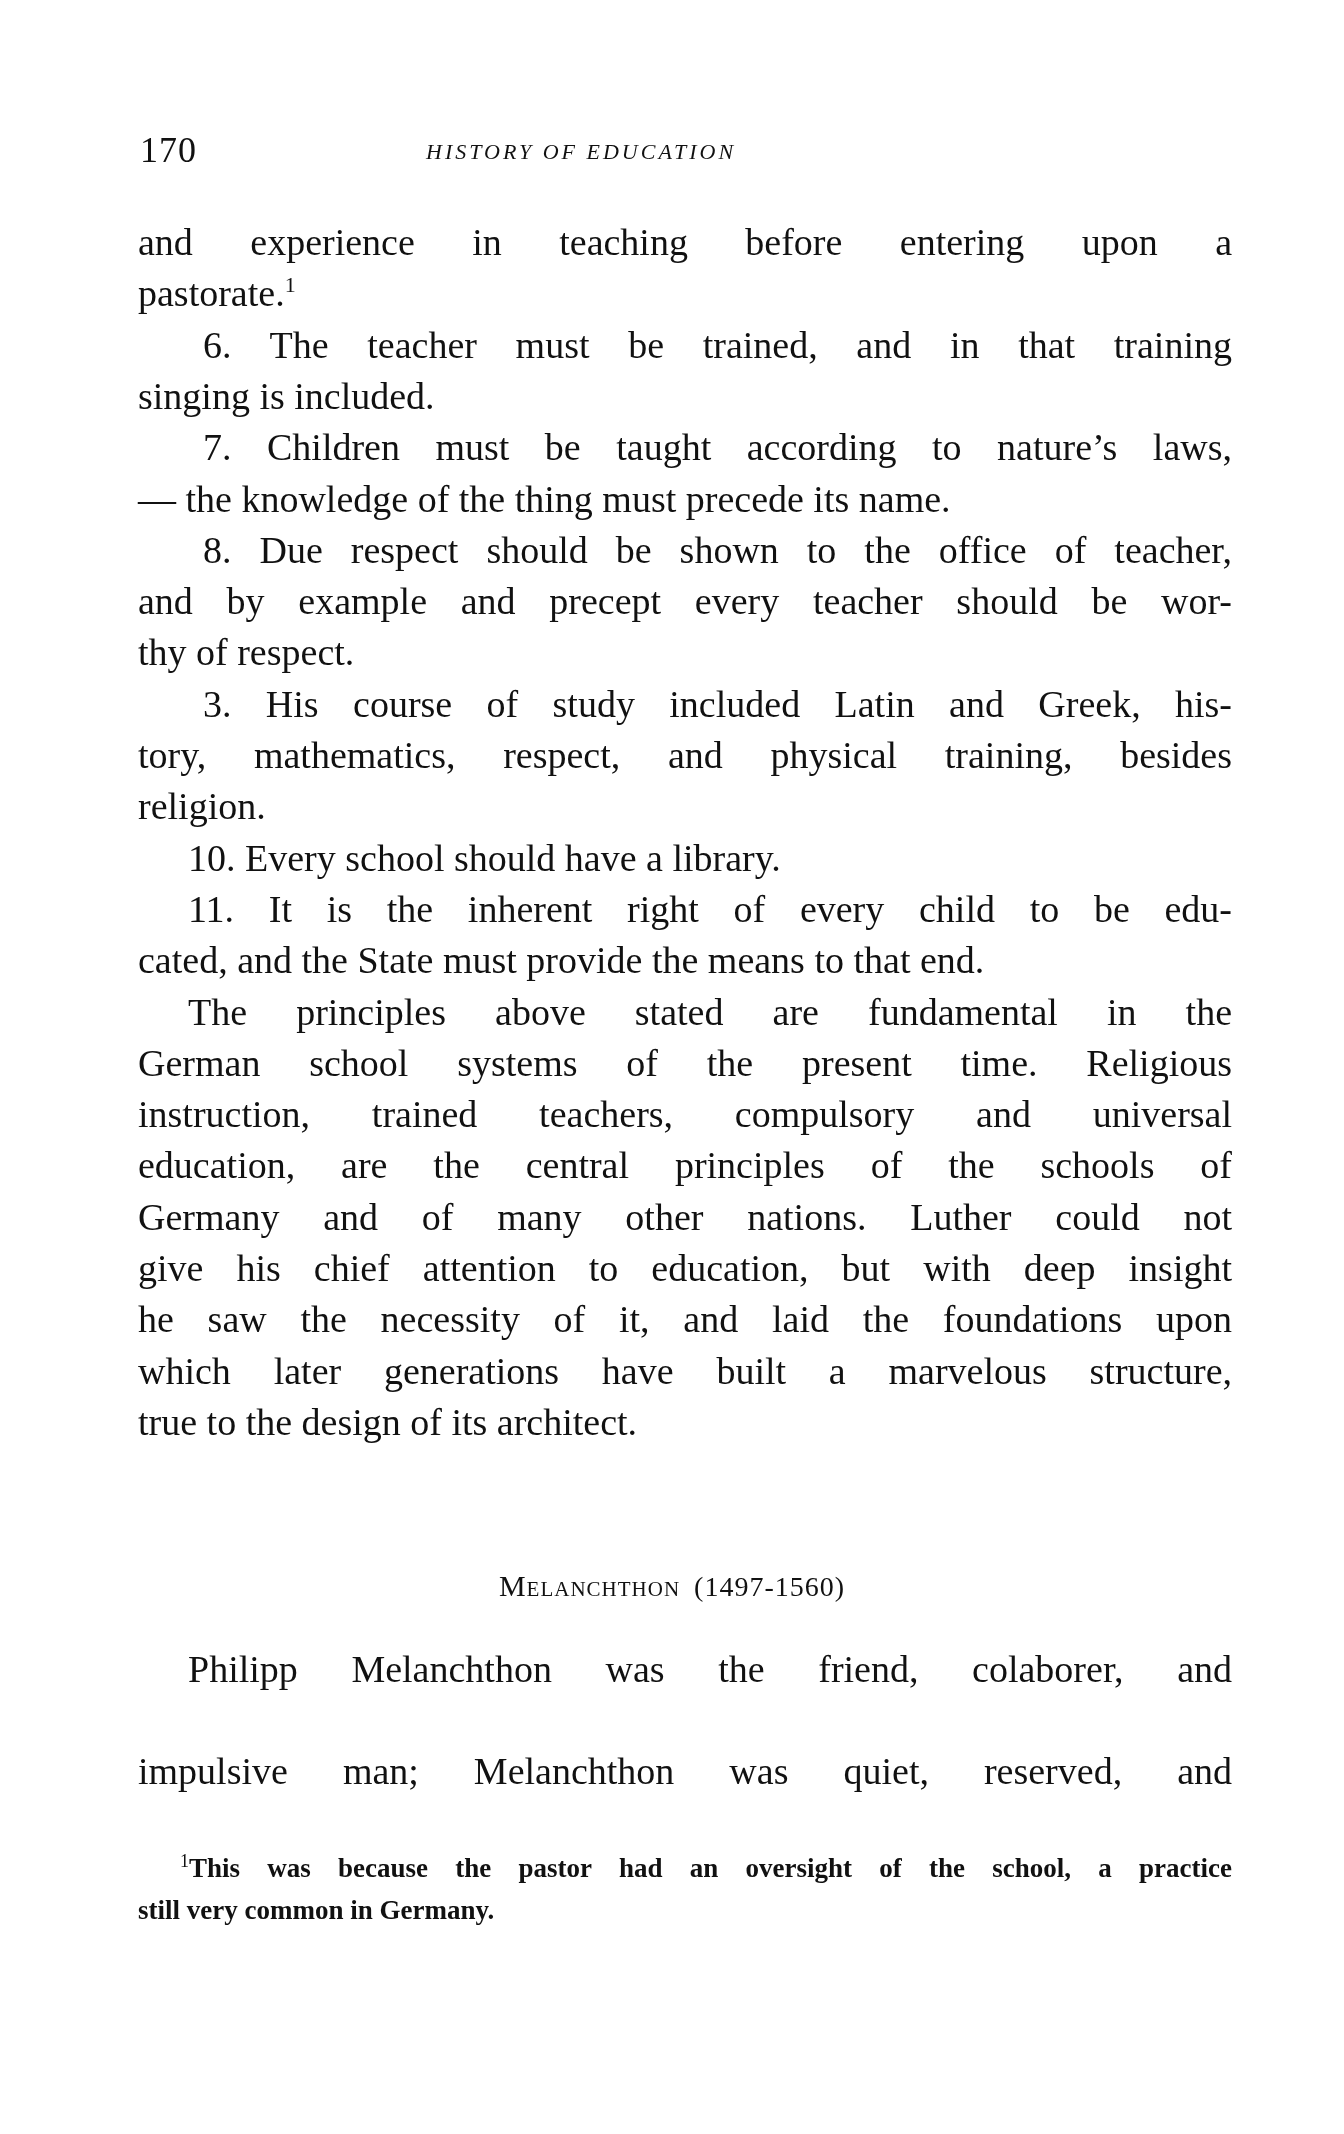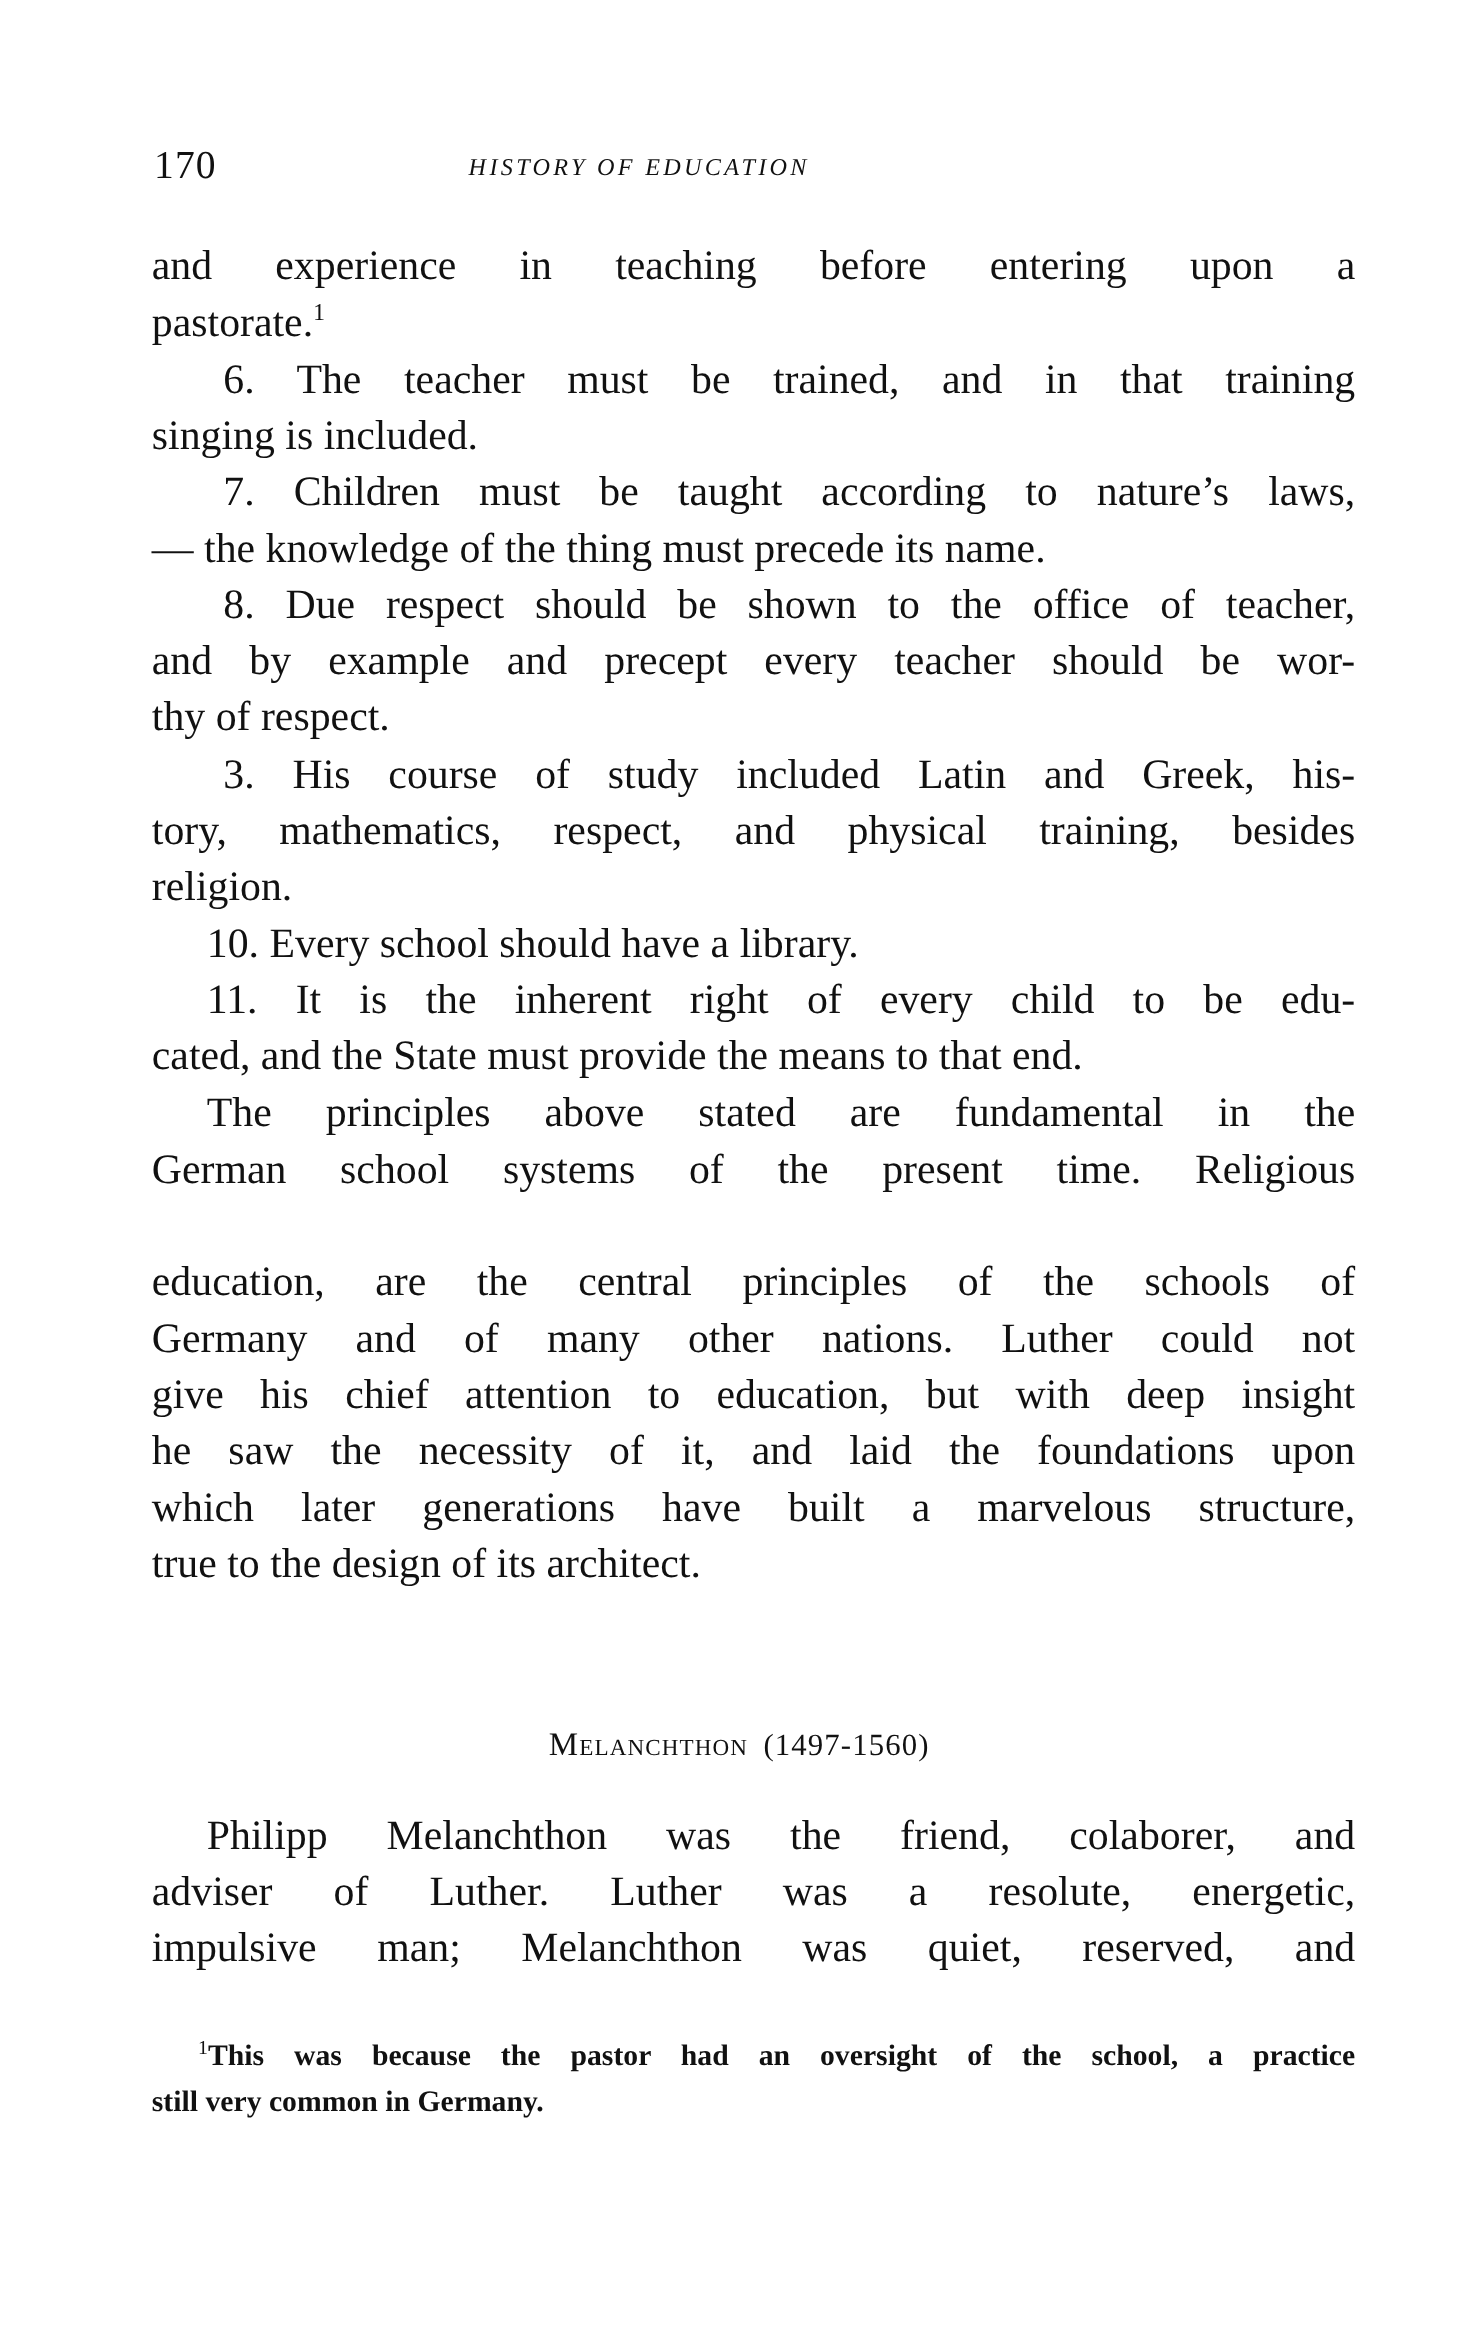--- a/index.html
+++ b/index.html
@@ -44,31 +44,31 @@
   <div class="line" style="top:582px">and by example and precept every teacher should be wor-</div>
   <div class="line last" style="top:633px">thy of respect.</div>
   <div class="line indent1" style="top:685px">3. His course of study included Latin and Greek, his-</div>
   <div class="line" style="top:736px">tory, mathematics, respect, and physical training, besides</div>
   <div class="line last" style="top:787px">religion.</div>
   <div class="line indent last" style="top:839px">10. Every school should have a library.</div>
   <div class="line indent" style="top:890px">11. It is the inherent right of every child to be edu-</div>
   <div class="line last" style="top:941px">cated, and the State must provide the means to that end.</div>
   <div class="line indent" style="top:993px">The principles above stated are fundamental in the</div>
   <div class="line" style="top:1044px">German school systems of the present time. Religious</div>
+  <div class="line" style="top:1095px">instruction, trained teachers, compulsory and universal</div>
   <div class="line" style="top:1146px">education, are the central principles of the schools of</div>
   <div class="line" style="top:1198px">Germany and of many other nations. Luther could not</div>
   <div class="line" style="top:1249px">give his chief attention to education, but with deep insight</div>
   <div class="line" style="top:1300px">he saw the necessity of it, and laid the foundations upon</div>
   <div class="line" style="top:1352px">which later generations have built a marvelous structure,</div>
   <div class="line last" style="top:1403px">true to the design of its architect.</div>
 
   <div class="section-heading">
     <span>Melanchthon</span><span class="dates">(1497-1560)</span>
   </div>
 
   <div class="line indent" style="top:1650px">Philipp Melanchthon was the friend, colaborer, and</div>
-  <div class="line" style="top:1701px">adviser of Luther. Luther was a resolute, energetic,</div>
   <div class="line" style="top:1752px">impulsive man; Melanchthon was quiet, reserved, and</div>
 
   <div class="fn indent" style="top:1853px"><span class="sup">1</span><span>This was because the pastor had an oversight of the school, a practice</span></div>
   <div class="fn last" style="top:1895px">still very common in Germany.</div>
 
 </div>
 
 </body></html>

